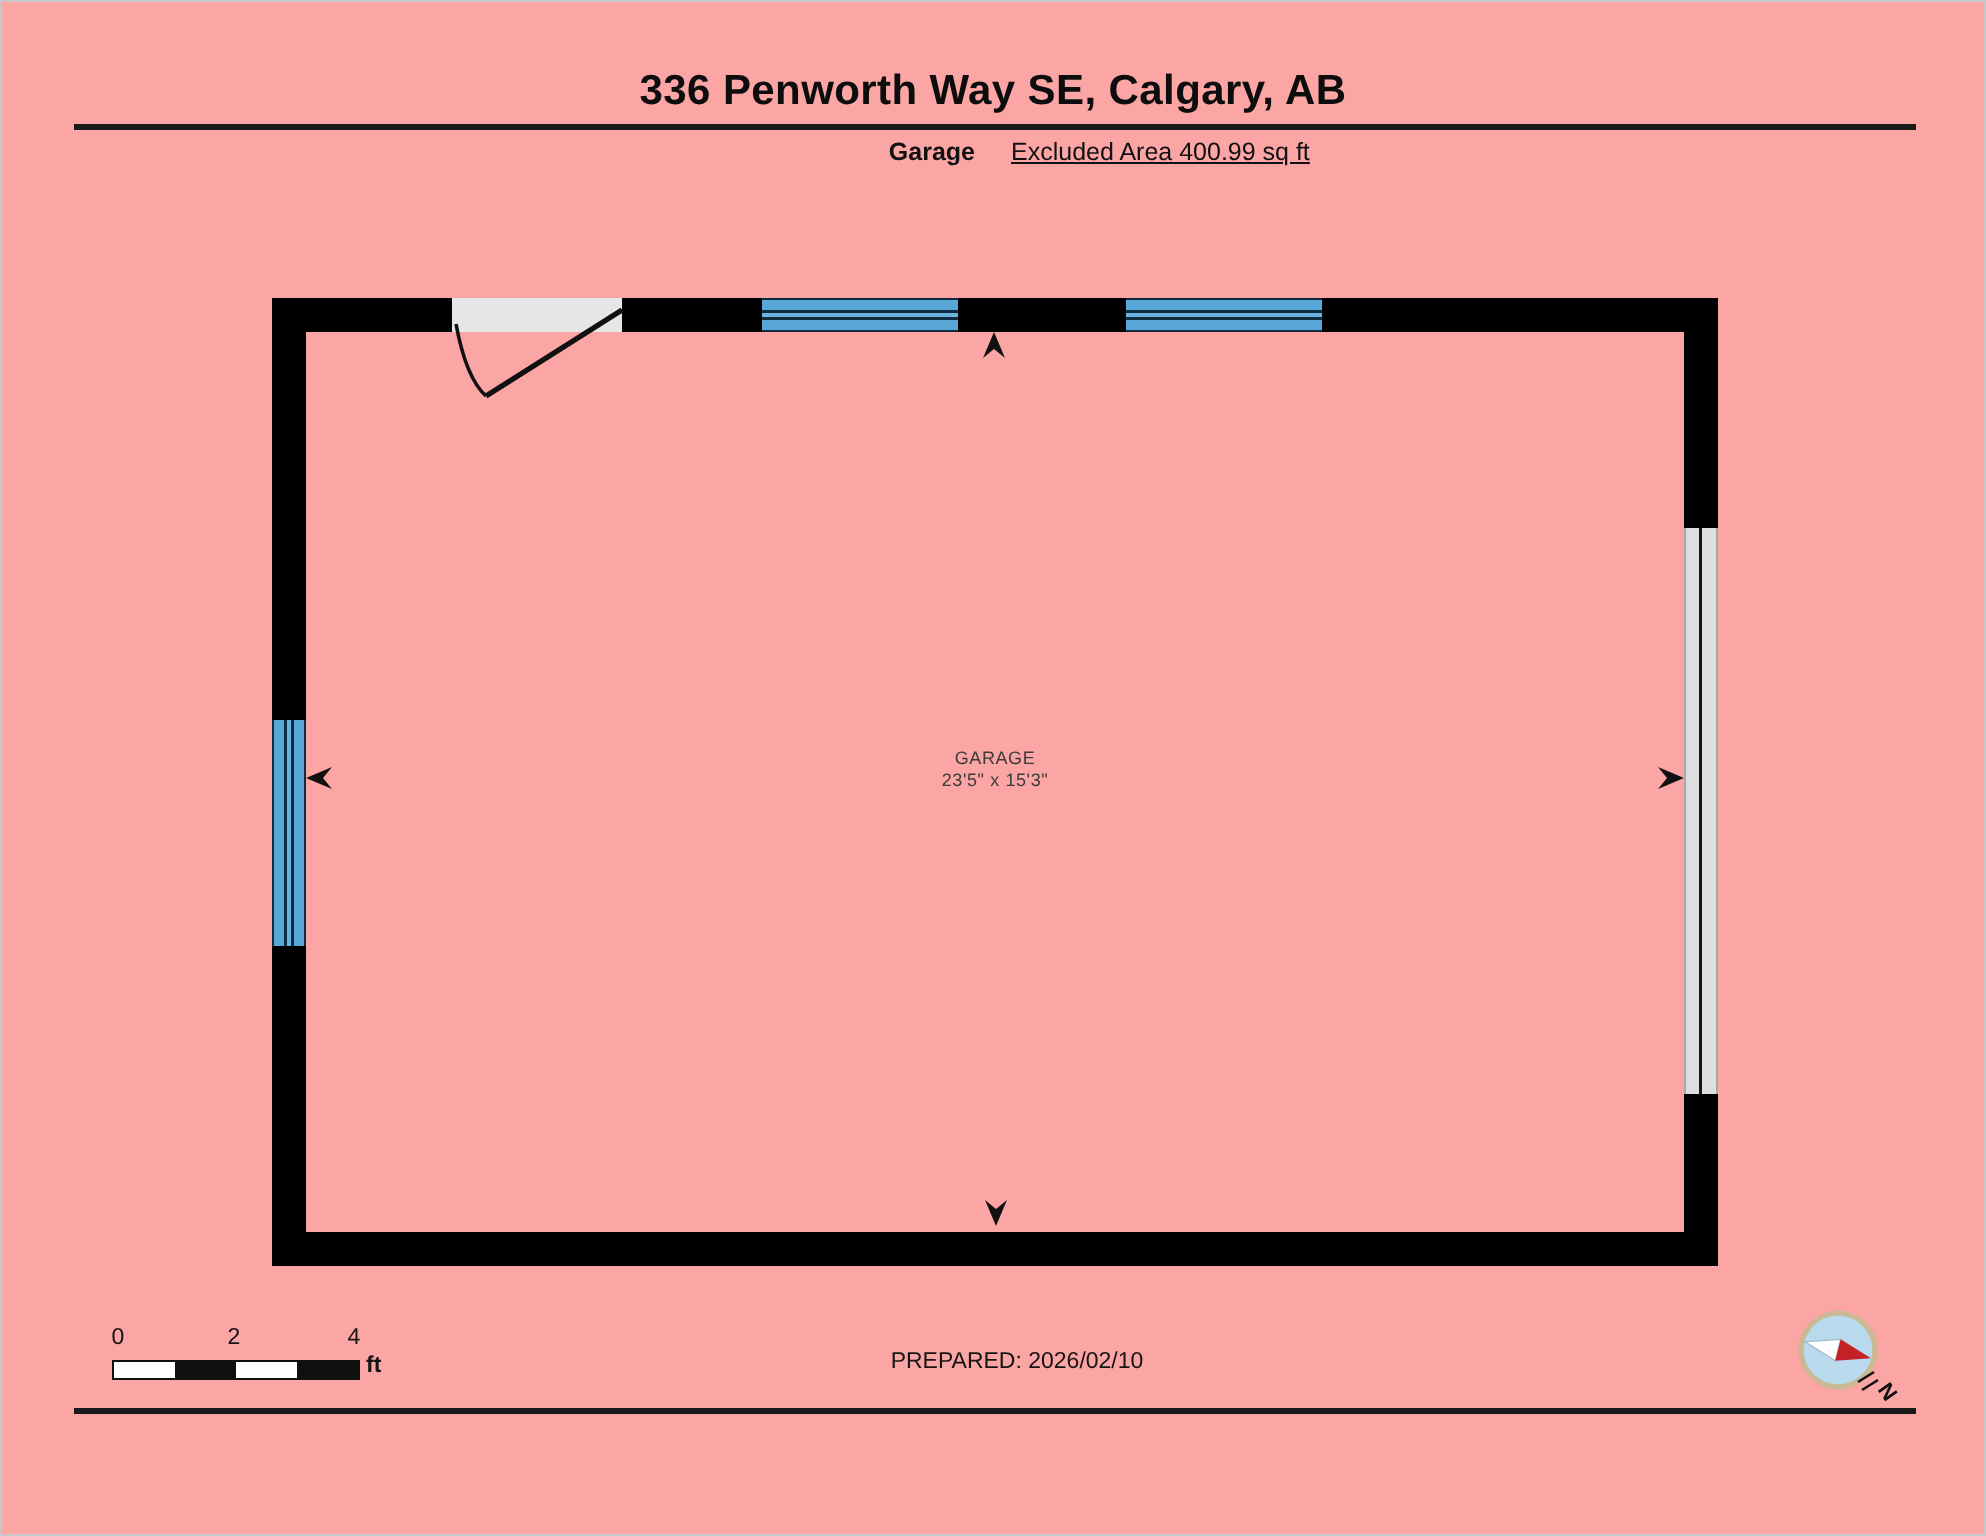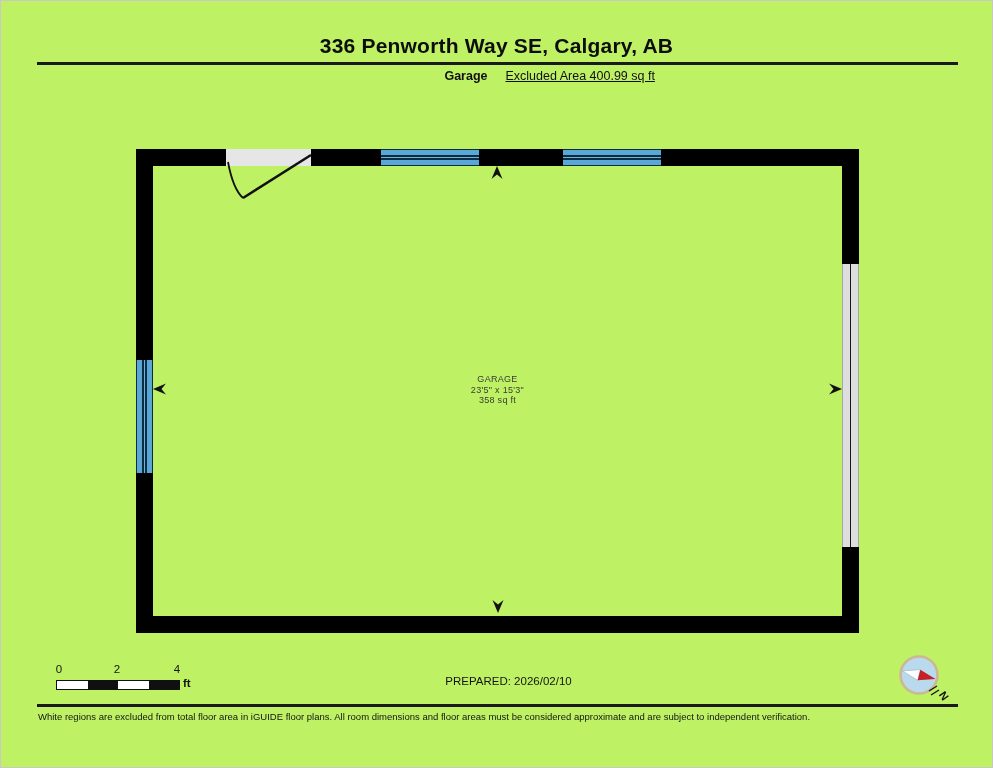--- a/index.html
+++ b/index.html
@@ -1,17 +1,17 @@
 <!DOCTYPE html>
 <html><head>
 <meta charset="utf-8">
 <style>
   html,body { margin:0; padding:0; background:#fff; }
   .page {
-    position:relative; width:993px; height:768px; background:#bef264;
+    position:relative; width:993px; height:768px; background:#fca5a5;
     font-family:"Liberation Sans", sans-serif; color:#111;
     border:1px solid #c8c8c8; box-sizing:border-box; overflow:hidden;
   }
   .abs { position:absolute; }
 
   
   .title { top:33px; left:0; width:100%; text-align:center;
            font-size:21px; font-weight:bold; letter-spacing:0.2px; color:#0d0d0d; }
   .rule  { left:36px; width:921px; height:3px; background:#1a1a1a; }
   .rule-top { top:61px; }
@@ -94,21 +94,20 @@
       <path d="M 92 13 Q 97 40 107 49" fill="none" stroke="#111" stroke-width="1.8"></path>
       <polygon points="361,17 366.5,30 361,25.5 355.5,30" fill="#111"></polygon>
       <polygon points="362,464 367.5,451 362,455.5 356.5,451" fill="#111"></polygon>
       <polygon points="17,240 30,234.5 25.5,240 30,245.5" fill="#111"></polygon>
       <polygon points="706,240 693,234.5 697.5,240 693,245.5" fill="#111"></polygon>
     </svg>
 
     <div class="abs room-label">
       <div>GARAGE</div>
       <div>23'5" x 15'3"</div>
-      <div>358 sq ft</div>
     </div>
   </div>
 
   <div class="abs scale-num" style="left:51px;">0</div>
   <div class="abs scale-num" style="left:109px;">2</div>
   <div class="abs scale-num" style="left:169px;">4</div>
   <div class="abs scale-bar"></div>
   <div class="abs scale-unit">ft</div>
 
   <div class="abs prepared">PREPARED: 2026/02/10</div>
@@ -120,15 +119,14 @@
         <polygon points="10,26 27,20.5 27,31.5" fill="#ffffff" stroke="#9fb6c4" stroke-width="0.6"></polygon>
         <polygon points="27,20.5 44,26 27,31.5" fill="#c42127"></polygon>
       </g>
       <line x1="37" y1="42" x2="45" y2="37" stroke="#111" stroke-width="1.3"></line>
       <line x1="39" y1="46" x2="47" y2="41" stroke="#111" stroke-width="1.3"></line>
       <text x="49" y="47" font-size="11" font-weight="bold" fill="#111" transform="rotate(55 49 44)">N</text>
     </svg>
   </div>
 
   <div class="abs rule rule-bottom"></div>
-  <div class="abs disclaimer">White regions are excluded from total floor area in iGUIDE floor plans. All room dimensions and floor areas must be considered approximate and are subject to independent verification.</div>
 
 </div>
 
 </body></html>

